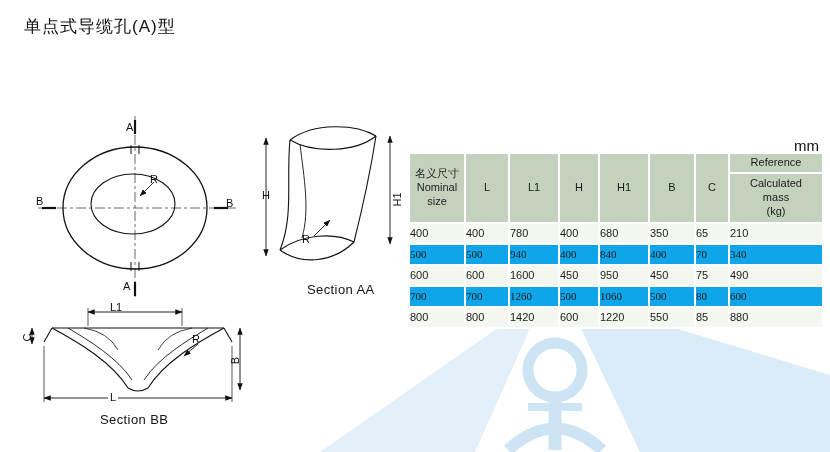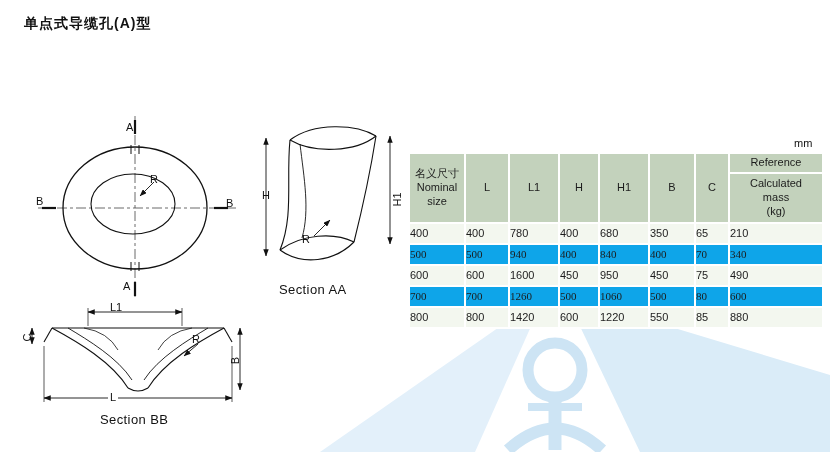--- a/index.html
+++ b/index.html
@@ -1,26 +1,26 @@
 <!DOCTYPE html>
 <html><head>
 <meta charset="utf-8">
 <style>
   html,body{margin:0;padding:0;background:#fff;}
   .page{position:relative;width:830px;height:452px;background:#fff;overflow:hidden;
         font-family:"Liberation Sans","DejaVu Sans",sans-serif;color:#111;}
   .title{position:absolute;left:24px;top:15px;display:flex;align-items:baseline;gap:16px;white-space:nowrap;}
-  .title .cn{font-size:14px;font-weight:bold;letter-spacing:1px;}
+  .title .cn{font-size:17px;font-weight:normal;letter-spacing:1px;}
   .title .en{font-size:15px;letter-spacing:.3px;}
   svg.draw{position:absolute;}
   .lbl{position:absolute;font-size:11px;line-height:1;color:#111;}
   .lbl.onLine{background:#fff;padding:0 2px;}
   .rot{transform:rotate(-90deg);}
   .caption{position:absolute;font-size:13px;color:#111;letter-spacing:.4px;}
-  .unit{position:absolute;left:794px;top:137px;font-size:11px;text-align:center;}
+  .unit{position:absolute;left:794px;top:137px;font-size:15px;text-align:center;}
   table.spec{position:absolute;left:408px;top:152px;width:414px;border-collapse:collapse;
              table-layout:fixed;font-size:11px;background:#fff;}
   .spec th,.spec td{border:2px solid #fff;vertical-align:middle;
                     font-weight:400;padding:0;white-space:pre-line;line-height:1.25;color:#1c1c1c;}
   .spec th{background:#c3d2bc;}
   .spec tr.h1{height:20px;}
   .spec tr.h2{height:50px;}
   .spec tr.d{height:21px;}
   .spec tr.d.a td{background:#f3f7ef;}
   .spec tr.d.b td{background:#0ea5e9;font-family:Liberation Serif, serif;}
@@ -82,21 +82,21 @@
     <path d="M22,130 C44,146 76,142 96,122" fill="none" stroke="#111" stroke-width="1.1"></path>
     <path d="M22,130 C44,114 76,112 96,122" fill="none" stroke="#111" stroke-width="1.1"></path>
     <path d="M42,24 C46,58 52,90 44,118" fill="none" stroke="#111" stroke-width="0.9"></path>
     <line x1="8" y1="18" x2="8" y2="136" stroke="#111" stroke-width="0.9" marker-start="url(#arA)" marker-end="url(#arA)"></line>
     <line x1="132" y1="16" x2="132" y2="124" stroke="#111" stroke-width="0.9" marker-start="url(#arA)" marker-end="url(#arA)"></line>
     <line x1="56" y1="116" x2="72" y2="100" stroke="#111" stroke-width="0.9" marker-end="url(#arA)"></line>
   </svg>
   <span class="lbl" style="left:262px;top:190px;">H</span>
   <span class="lbl rot" style="left:390px;top:194px;">H1</span>
   <span class="lbl" style="left:302px;top:234px;">R</span>
-  <span class="caption" style="left:279px;top:282px;">Section AA</span>
+  <span class="caption" style="left:307px;top:282px;">Section AA</span>
 
   <svg class="draw" style="left:22px;top:298px;" width="228" height="120" viewBox="0 0 228 120">
     <defs>
       <marker id="arB" markerWidth="8" markerHeight="6" refX="7.5" refY="3" orient="auto-start-reverse">
         <path d="M0,0L8,3L0,6z" fill="#111"></path>
       </marker>
     </defs>
     <line x1="30" y1="30" x2="202" y2="30" stroke="#111" stroke-width="1.2"></line>
     <line x1="30" y1="30" x2="22" y2="44" stroke="#111" stroke-width="1.1"></line>
     <line x1="202" y1="30" x2="210" y2="44" stroke="#111" stroke-width="1.1"></line>

